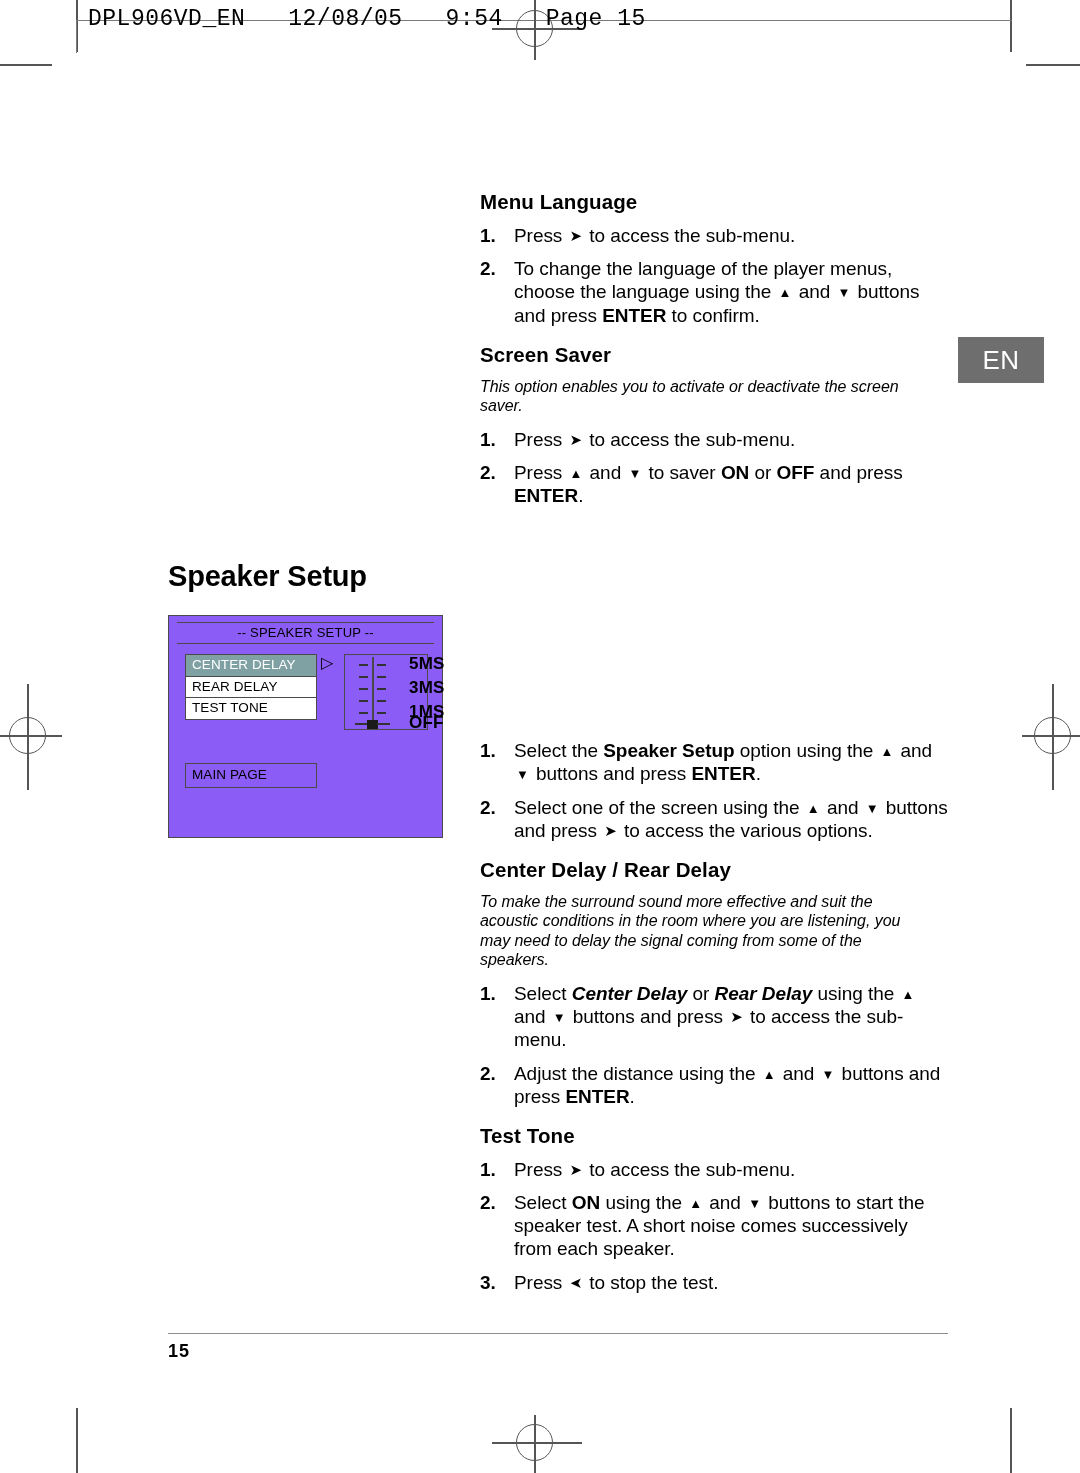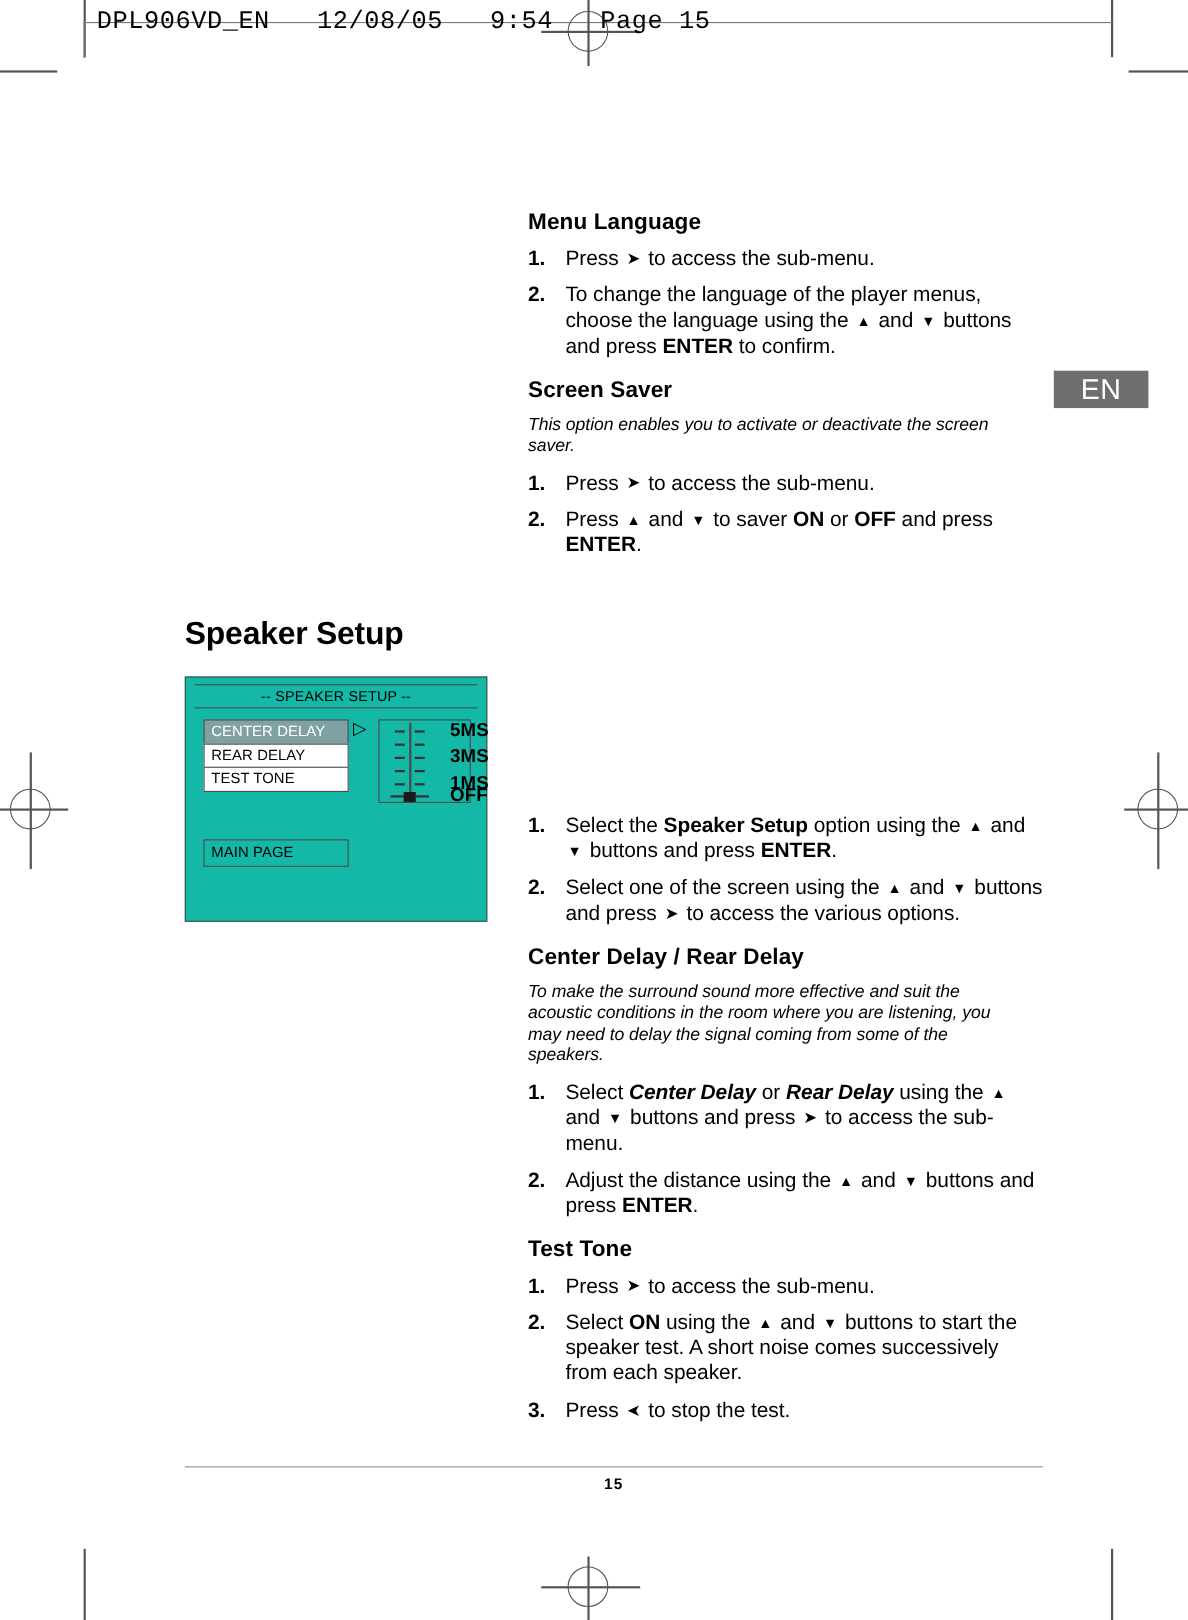--- a/index.html
+++ b/index.html
@@ -61,31 +61,31 @@
     width: 100%;
   }
   .rule-bottom {
     position: absolute;
     left: 168px; top: 1333px; width: 780px;
     height: 1.3px; background: #8d8d8d;
   }
   .folio {
     position: absolute;
     left: 168px; top: 1341px; width: 780px;
-    text-align: center;
-    font-size: 14px;
+    text-align: left;
+    font-size: 18px;
     font-weight: bold;
     letter-spacing: 1px;
   }
 
   
   .en-tab {
     position: absolute;
     left: 958px; top: 337px;
-    width: 86px; height: 34px;
+    width: 86px; height: 46px;
     background: #6e6e6e;
     color: #ffffff;
     font-size: 26px;
     font-weight: normal;
     display: flex;
     align-items: center;
     justify-content: center;
     letter-spacing: 0.5px;
   }
 
@@ -153,21 +153,21 @@
     margin: 0 0 22px 0;
     letter-spacing: -0.2px;
   }
 
   .osd {
     position: relative;
     width: 275px;
     height: 223px;
     border: 1.6px solid #4a4a4a;
     box-sizing: border-box;
-    background: #14b8a6;
+    background: #8b5cf6;
   }
   .osd-title {
     position: absolute;
     left: 8px; top: 6px; right: 8px;
     height: 22px;
     border: 1.3px solid #4a4a4a;
     border-left: none; border-right: none;
     box-sizing: border-box;
     text-align: center;
     font-size: 13px;

